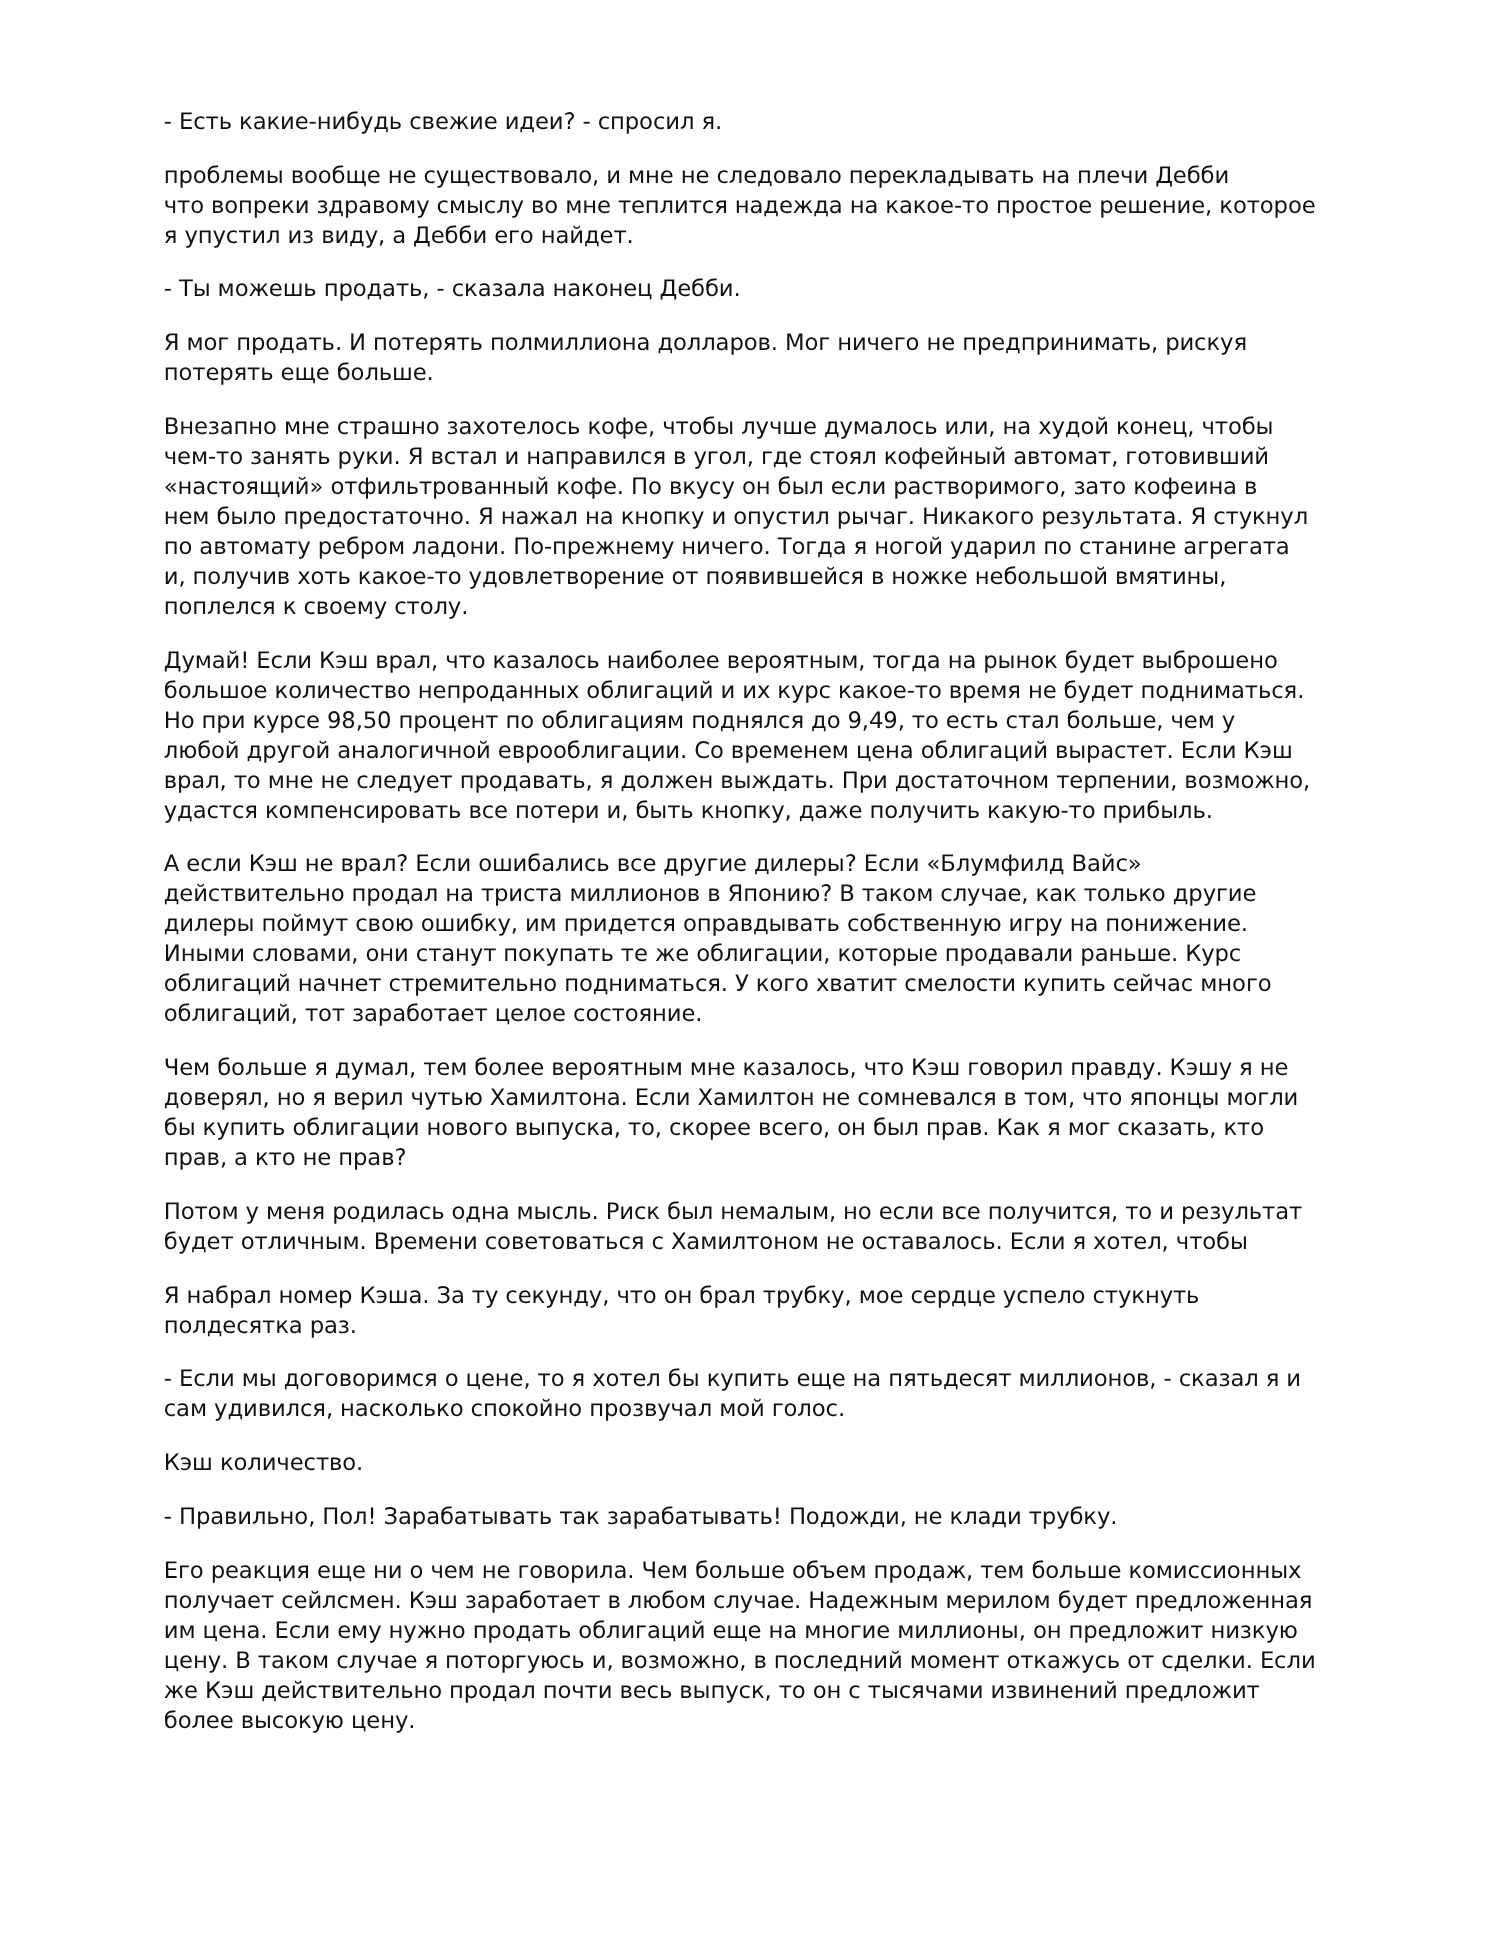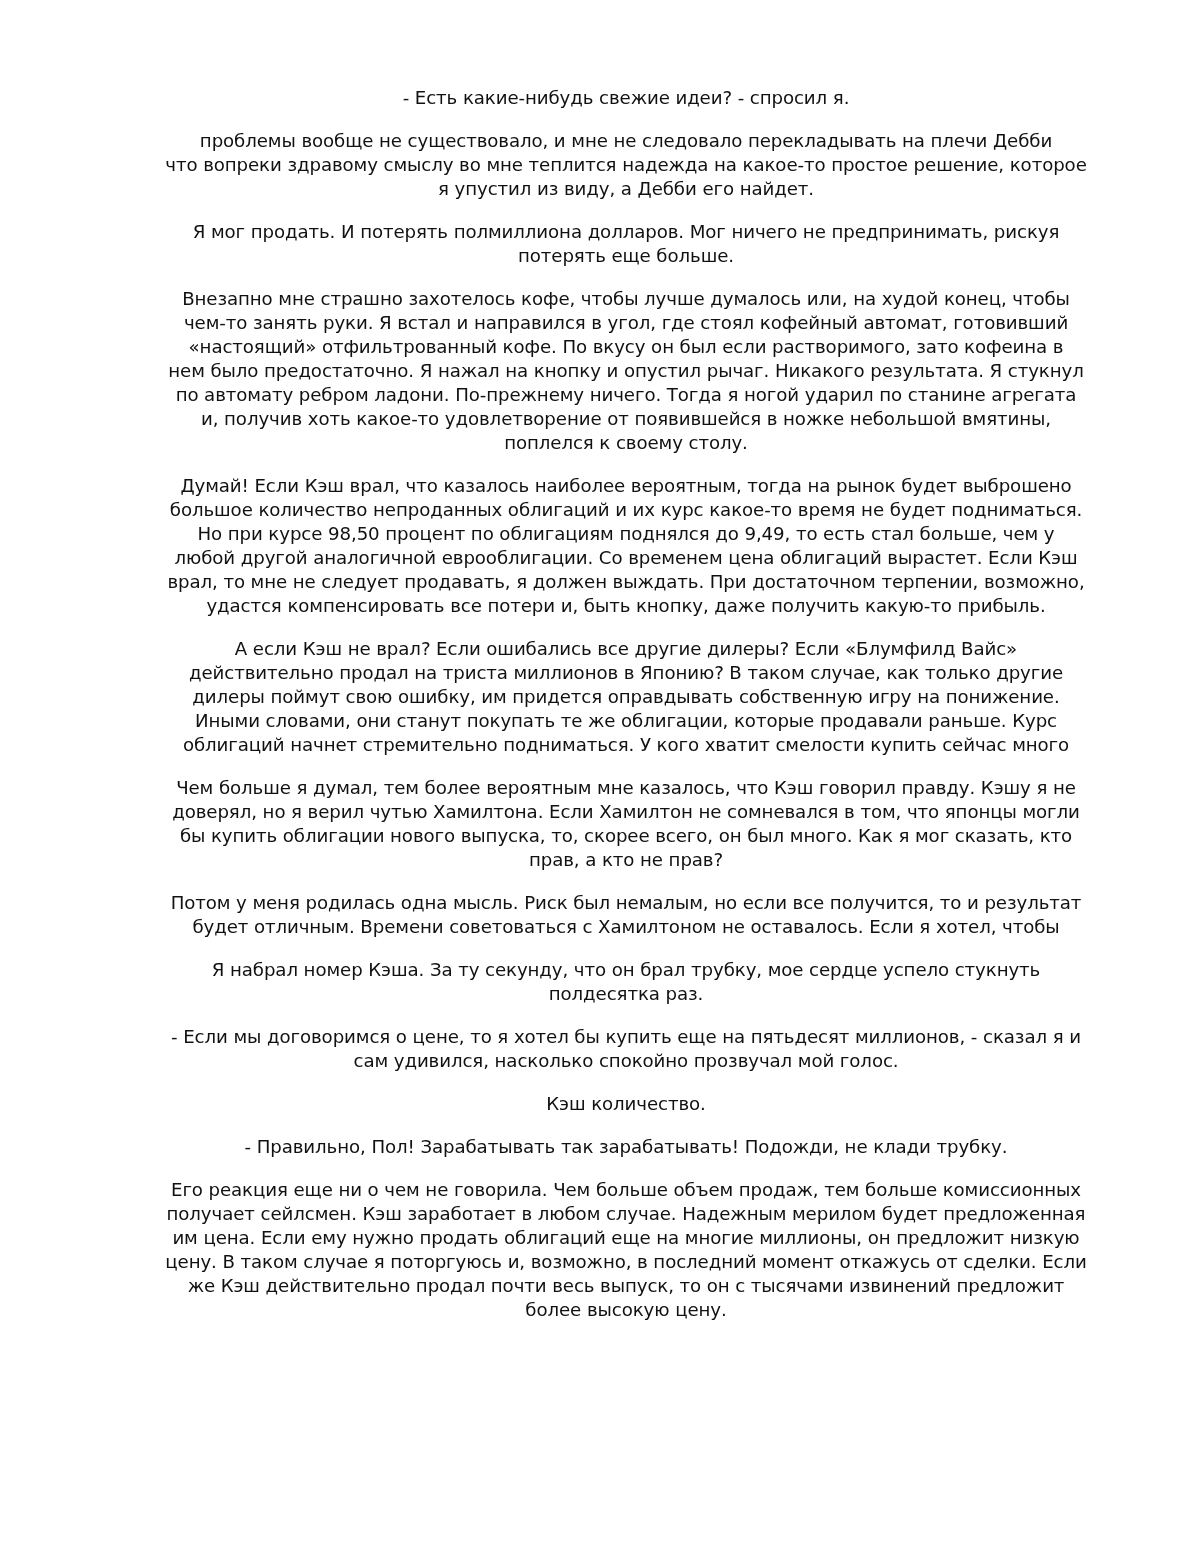--- a/index.html
+++ b/index.html
@@ -15,21 +15,20 @@
     }
     .page {
       position: absolute;
       left: 131px;
       top: 86px;
       width: 990px;
       font-family: "DejaVu Sans", sans-serif;
       font-size: 18.2px;
       line-height: 24px;
       color: #111111;
-      text-align: center;
     }
     .page p {
       margin: 0 0 19px 0;
       padding: 0;
       white-space: normal;
       word-spacing: 0px;
       letter-spacing: -0.1px;
     }
     .line {
       display: block;
@@ -40,20 +39,23 @@
 <body>
 
 <div class="page" id="page">
     <p>
       <span class="line">- Есть какие-нибудь свежие идеи? - спросил я.</span>
     </p>
     <p>
       <span class="line">проблемы вообще не существовало, и мне не следовало перекладывать на плечи Дебби</span>
       <span class="line">что вопреки здравому смыслу во мне теплится надежда на какое-то простое решение, которое</span>
       <span class="line">я упустил из виду, а Дебби его найдет.</span>
+    </p>
+    <p>
+      <span class="line">- Ты можешь продать, - сказала наконец Дебби.</span>
     </p>
     <p>
       <span class="line">Я мог продать. И потерять полмиллиона долларов. Мог ничего не предпринимать, рискуя</span>
       <span class="line">потерять еще больше.</span>
     </p>
     <p>
       <span class="line">Внезапно мне страшно захотелось кофе, чтобы лучше думалось или, на худой конец, чтобы</span>
       <span class="line">чем-то занять руки. Я встал и направился в угол, где стоял кофейный автомат, готовивший</span>
       <span class="line">«настоящий» отфильтрованный кофе. По вкусу он был если растворимого, зато кофеина в</span>
       <span class="line">нем было предостаточно. Я нажал на кнопку и опустил рычаг. Никакого результата. Я стукнул</span>
@@ -68,25 +70,26 @@
       <span class="line">любой другой аналогичной еврооблигации. Со временем цена облигаций вырастет. Если Кэш</span>
       <span class="line">врал, то мне не следует продавать, я должен выждать. При достаточном терпении, возможно,</span>
       <span class="line">удастся компенсировать все потери и, быть кнопку, даже получить какую-то прибыль.</span>
     </p>
     <p>
       <span class="line">А если Кэш не врал? Если ошибались все другие дилеры? Если «Блумфилд Вайс»</span>
       <span class="line">действительно продал на триста миллионов в Японию? В таком случае, как только другие</span>
       <span class="line">дилеры поймут свою ошибку, им придется оправдывать собственную игру на понижение.</span>
       <span class="line">Иными словами, они станут покупать те же облигации, которые продавали раньше. Курс</span>
       <span class="line">облигаций начнет стремительно подниматься. У кого хватит смелости купить сейчас много</span>
+      <span class="line">облигаций, тот заработает целое состояние.</span>
     </p>
     <p>
       <span class="line">Чем больше я думал, тем более вероятным мне казалось, что Кэш говорил правду. Кэшу я не</span>
       <span class="line">доверял, но я верил чутью Хамилтона. Если Хамилтон не сомневался в том, что японцы могли</span>
-      <span class="line">бы купить облигации нового выпуска, то, скорее всего, он был много. Как я мог сказать, кто</span>
+      <span class="line">бы купить облигации нового выпуска, то, скорее всего, он был прав. Как я мог сказать, кто</span>
       <span class="line">прав, а кто не прав?</span>
     </p>
     <p>
       <span class="line">Потом у меня родилась одна мысль. Риск был немалым, но если все получится, то и результат</span>
       <span class="line">будет отличным. Времени советоваться с Хамилтоном не оставалось. Если я хотел, чтобы</span>
     </p>
     <p>
       <span class="line">Я набрал номер Кэша. За ту секунду, что он брал трубку, мое сердце успело стукнуть</span>
       <span class="line">полдесятка раз.</span>
     </p>

